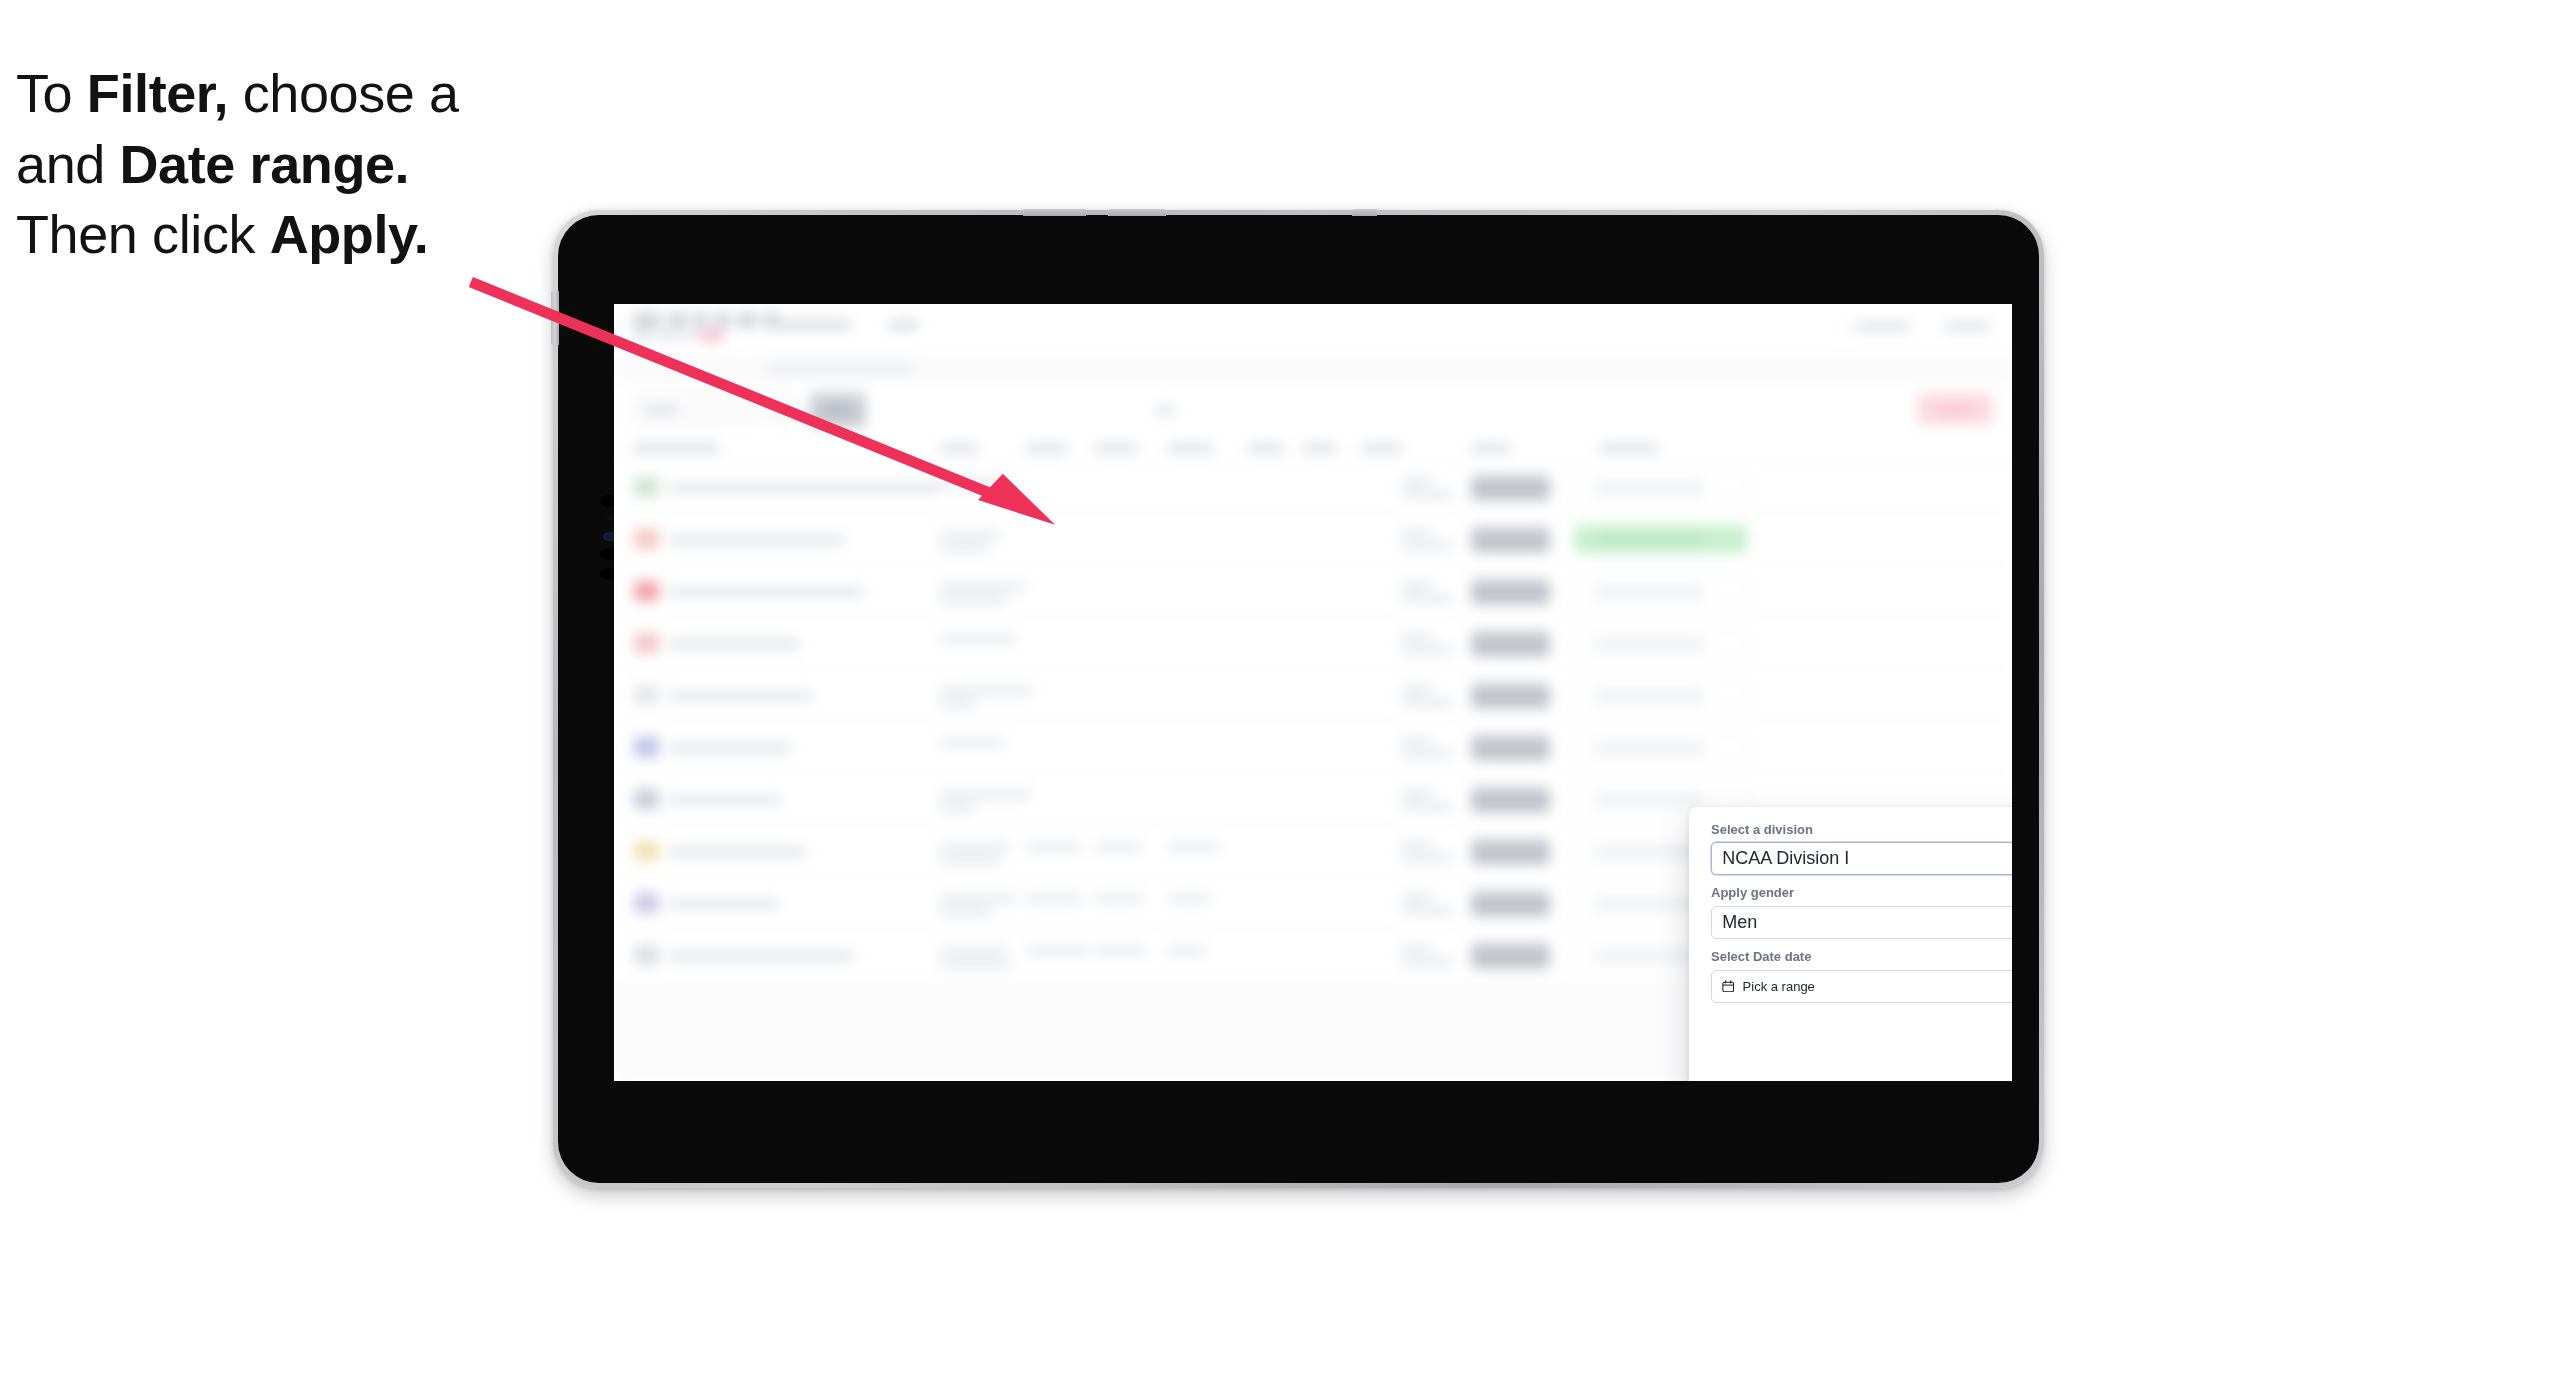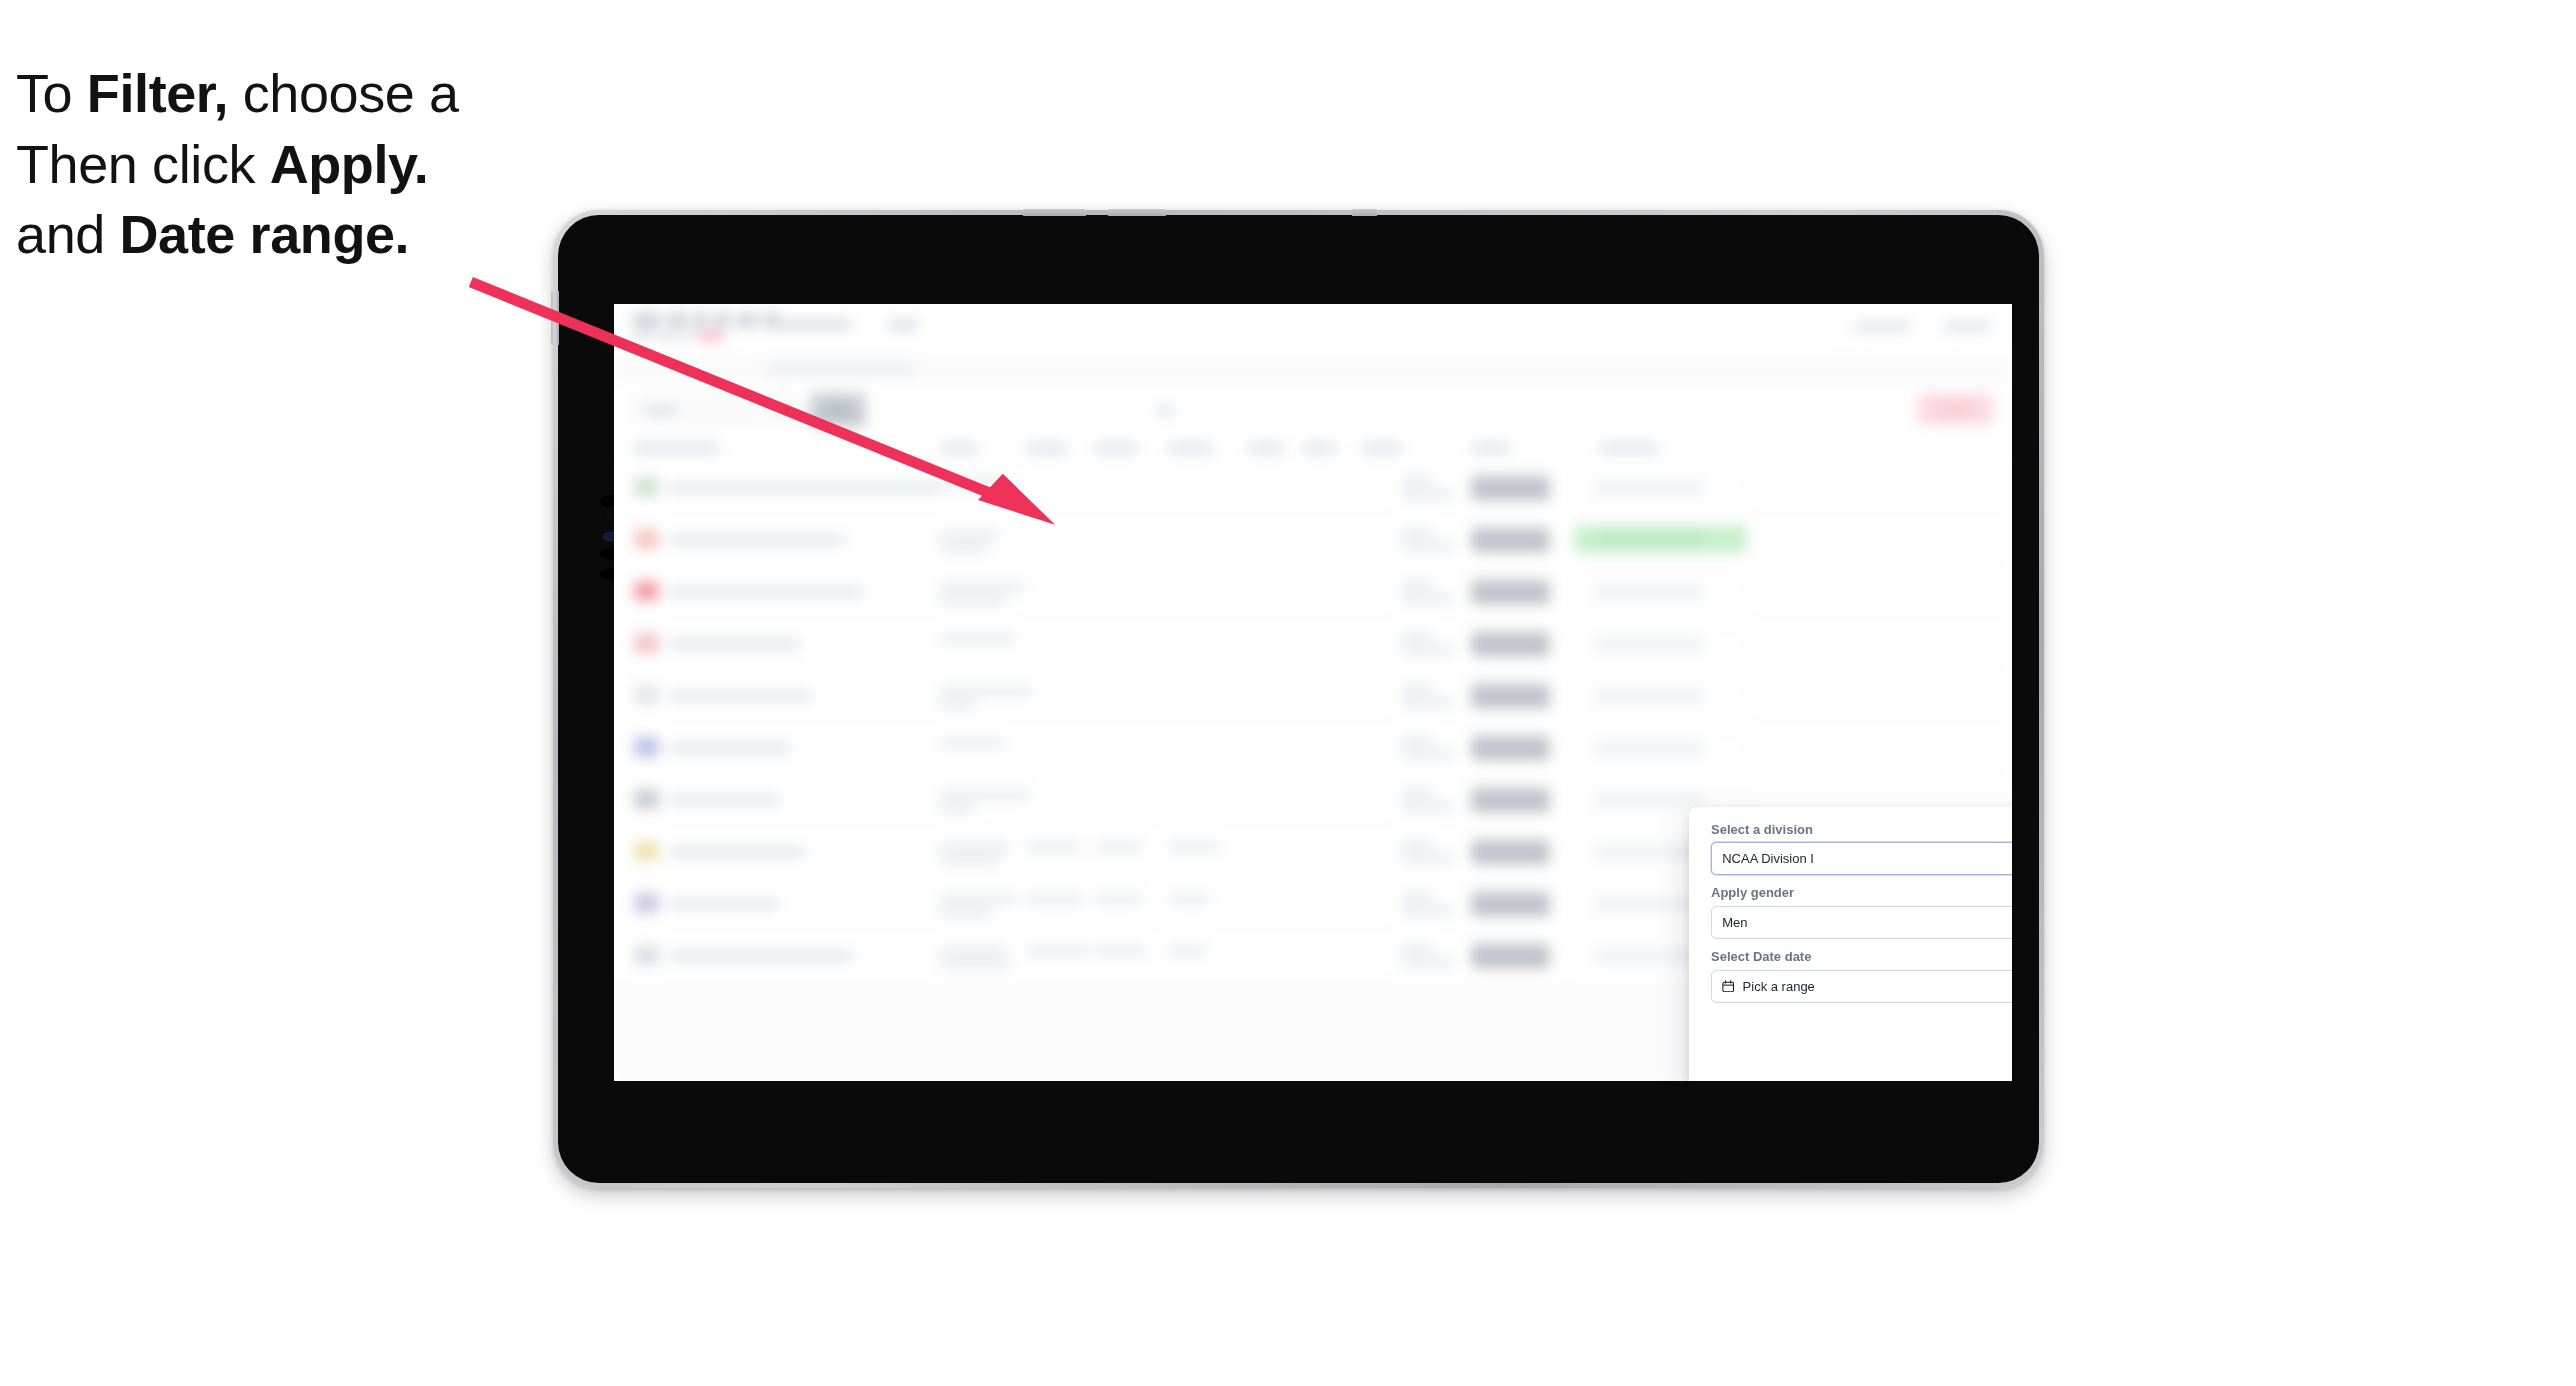--- a/index.html
+++ b/index.html
@@ -124,37 +124,37 @@
   #modal-title { position: absolute; left: 22px; top: 20.4px; font-size: 20.4px; color: #2c3340; font-weight: 400; }
   #modal-body { padding: 14.5px 22px 0 22px; }
   .field-label { font-size: 13px; color: #6d7482; margin: 10.2px 0 5.8px 0; font-weight: 700; }
   .field-label:first-child { margin-top: 0; }
   .select-box {
     position: relative; height: 33px; background: #fff;
     border: 0.7px solid #d3d7de; border-radius: 5.1px;
     display: flex; align-items: center; padding: 0 10.2px;
   }
   .select-box.focused { border-color: #a8b6dd; box-shadow: 0 0 0 0.7px #c3cee8; }
-  .select-value { font-size: 13px; color: #222831; }
+  .select-value { font-size: 18px; color: #222831; }
   .date-box {
     position: relative; height: 33px; background: #fff;
     border: 0.7px solid #d3d7de; border-radius: 5.1px;
     display: flex; align-items: center; gap: 8px; padding: 0 10.2px;
   }
   .date-placeholder { font-size: 13px; color: #1e242e; }
 </style>
 </head>
 <body>
 
 <div id="root">
 
   <div id="caption">
     <div class="line"><span>To </span><b>Filter,</b><span> choose a</span></div>
+    <div class="line"><span>and </span><b>Date range.</b></div>
     <div class="line"><span>Then click </span><b>Apply.</b></div>
-    <div class="line"><span>and </span><b>Date range.</b></div>
   </div>
 
   <div id="tablet">
     <div id="tablet-inner">
       <div class="side-btn" id="vol-btn"></div>
       <div class="top-btn" style="left:465px;width:63px;"></div>
       <div class="top-btn" style="left:550px;width:58px;"></div>
       <div class="top-btn" style="left:794px;width:25px;"></div>
       <div class="sensor" id="cam-1"></div>
       <div class="sensor" id="cam-2"></div>

